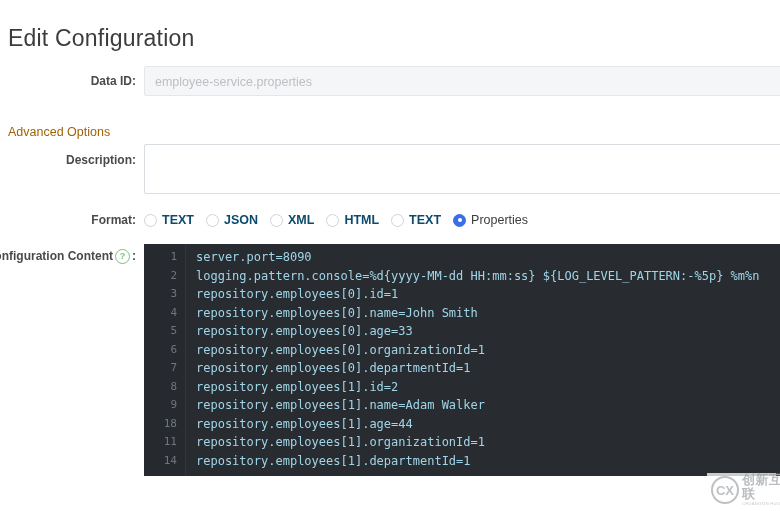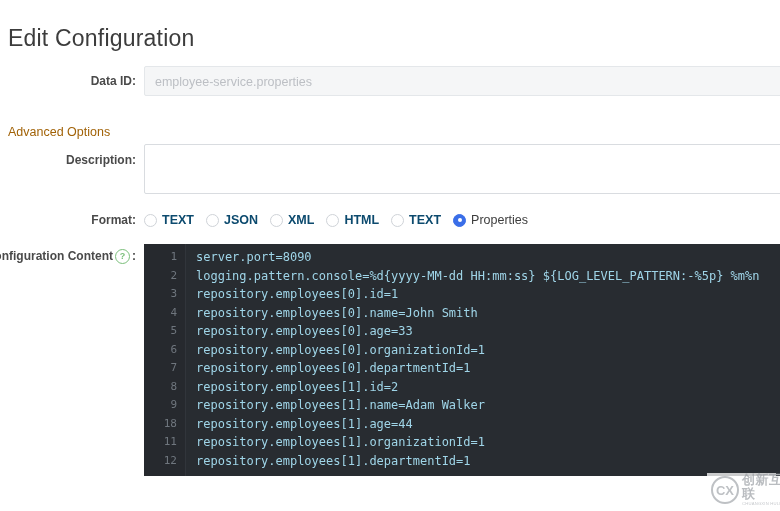--- a/index.html
+++ b/index.html
@@ -319,21 +319,21 @@
           <div class="code-line">2</div>
           <div class="code-line">3</div>
           <div class="code-line">4</div>
           <div class="code-line">5</div>
           <div class="code-line">6</div>
           <div class="code-line">7</div>
           <div class="code-line">8</div>
           <div class="code-line">9</div>
           <div class="code-line">18</div>
           <div class="code-line">11</div>
-          <div class="code-line">12</div>
+          <div class="code-line">14</div>
         </div>
       <div class="code-area" id="editor-code"><div class="code-line">server.port=8090</div><div class="code-line">logging.pattern.console=%d{yyyy-MM-dd HH:mm:ss} ${LOG_LEVEL_PATTERN:-%5p} %m%n</div><div class="code-line">repository.employees[0].id=1</div><div class="code-line">repository.employees[0].name=John Smith</div><div class="code-line">repository.employees[0].age=33</div><div class="code-line">repository.employees[0].organizationId=1</div><div class="code-line">repository.employees[0].departmentId=1</div><div class="code-line">repository.employees[1].id=2</div><div class="code-line">repository.employees[1].name=Adam Walker</div><div class="code-line">repository.employees[1].age=44</div><div class="code-line">repository.employees[1].organizationId=1</div><div class="code-line">repository.employees[1].departmentId=1</div></div>
     </div>
   </div>
 </div>
 
 <div class="watermark">
   <div class="wm-mark">CX</div>
   <div class="wm-text">
     <div class="wm-cn">创新互联</div>

